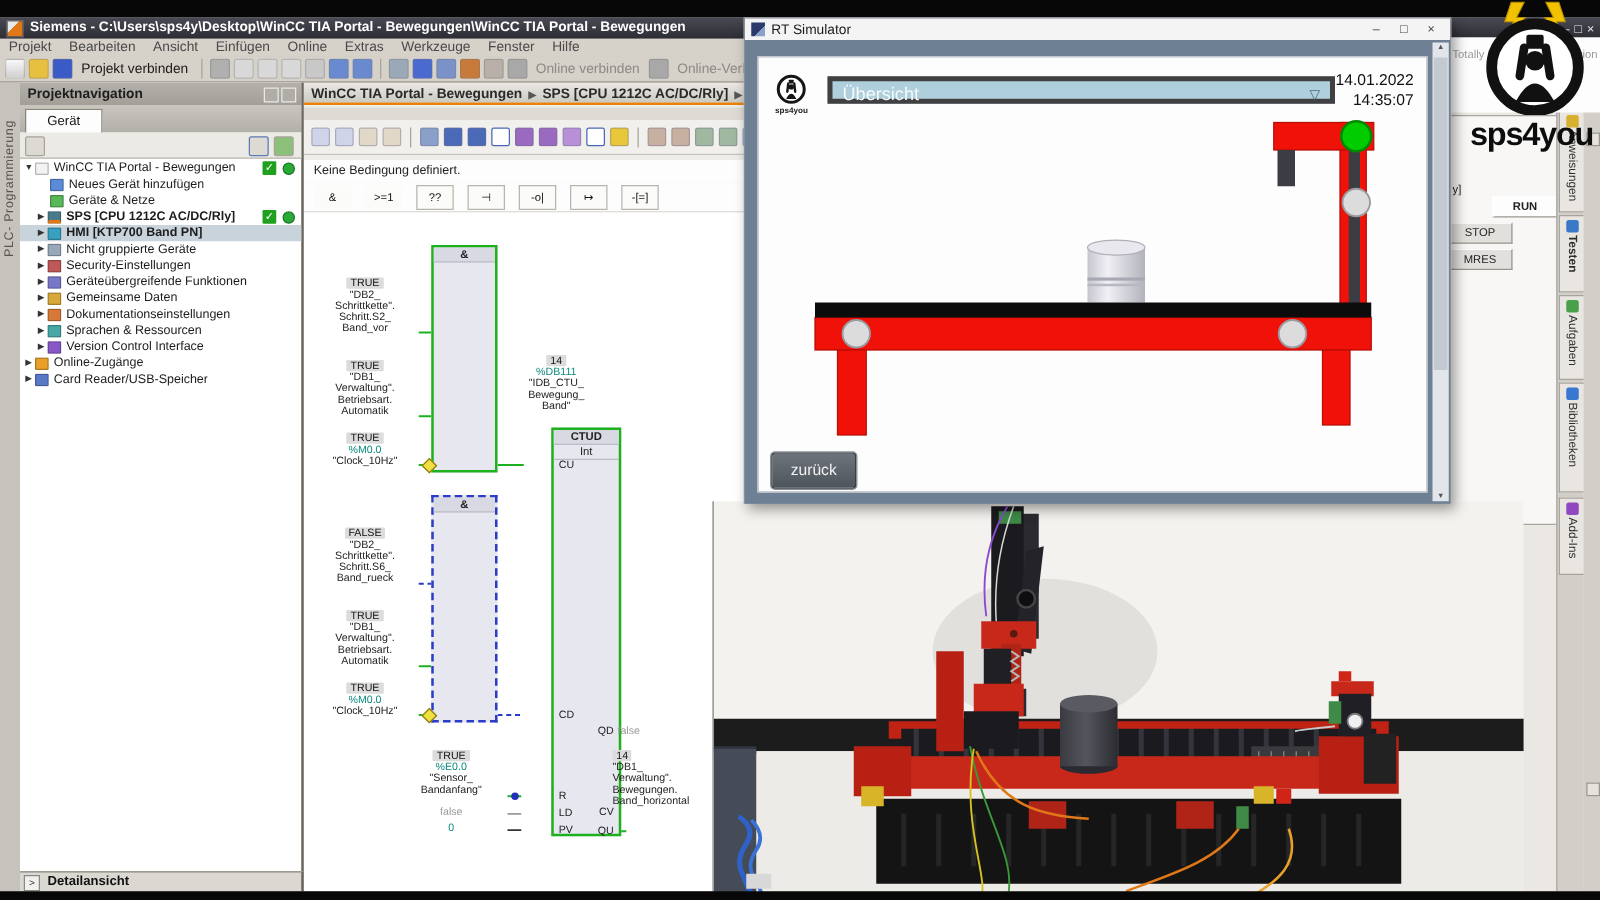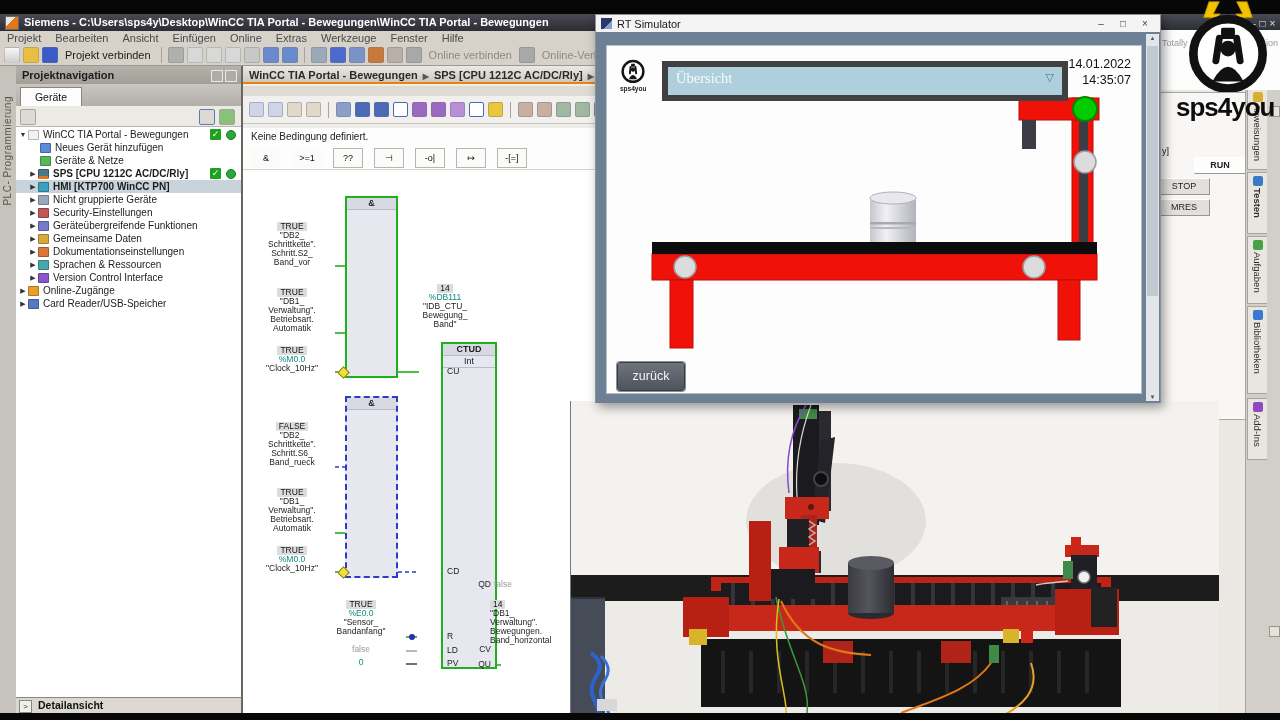--- a/index.html
+++ b/index.html
@@ -100,21 +100,21 @@
   #rt-title .ic{position:absolute;left:5px;top:3px;width:11px;height:11px;background:linear-gradient(135deg,#2a3a6a 60%,#8aa0c8 60%);}
   #rt-title .t{position:absolute;left:21px;top:1px;font-size:11px;color:#1a1a1a;line-height:16px;}
   .rt-ctl{position:absolute;top:1px;width:22px;height:15px;font-size:10px;color:#444;text-align:center;line-height:15px;}
   #rt-content{position:absolute;left:0;top:17px;width:564px;height:371px;background:#6e8094;}
   #rt-panel{position:absolute;left:10px;top:13px;width:536px;height:349px;background:#fdfdfd;border:1px solid #b8bec6;box-sizing:border-box;}
   #rt-scroll{position:absolute;left:550px;top:2px;width:13px;height:367px;background:#e2e5e9;}
   #rt-scroll .ar{position:absolute;left:0;width:13px;font-size:6px;color:#555;text-align:center;}
   #rt-thumb{position:absolute;left:1px;top:12px;width:11px;height:250px;background:#c3c9d1;}
   #rt-minilogo{position:absolute;left:12px;top:10px;width:34px;height:40px;}
   #rt-minilogo .mtxt{position:absolute;left:1px;top:29px;font-size:6.5px;font-weight:bold;color:#222;}
-  #rt-dd{position:absolute;left:55px;top:15px;width:406px;height:40px;background:#aecfdb;border:6px solid #404040;box-sizing:border-box;font-family:Liberation Serif, serif;}
+  #rt-dd{position:absolute;left:55px;top:15px;width:406px;height:22px;background:#aecfdb;border:4px solid #404040;box-sizing:border-box;}
   #rt-dd .dt{position:absolute;left:8px;top:3px;font-size:14.5px;color:#f6fbfc;}
   #rt-dd .da{position:absolute;right:8px;top:4px;font-size:11px;color:#46707e;}
   #rt-date{position:absolute;right:10px;top:10px;text-align:right;font-size:12.5px;color:#111;line-height:16px;}
   #rt-back{position:absolute;left:10px;top:316px;width:66px;height:27px;background:linear-gradient(#6e747c,#4e545c);border:1px solid #383e46;border-radius:3px;color:#f2f2f2;font-size:12.5px;text-align:center;line-height:27px;box-shadow:0 0 0 1px #8a9098;}
   
   #photo{left:570px;top:401px;width:648px;height:319px;z-index:30;border-left:1px solid #777;box-sizing:content-box;}
 </style>
 </head>
 <body>
 
@@ -348,21 +348,21 @@
   <div id="left-strip" class="abs">
       <span>PLC- Programmierung</span>
     </div>
   <div id="nav" class="abs">
     <div id="nav-head" class="abs">
       <span>Projektnavigation</span>
       <span class="nh-ico" style="right:18px"></span>
       <span class="nh-ico" style="right:4px"></span>
     </div>
     <div id="nav-tabs" class="abs">
-      <span id="gtab">Geräte</span>
+      <span id="gtab">Gerät</span>
     </div>
     <div id="nav-tools" class="abs">
       <span class="nt-ico" style="left:4px"></span>
       <span class="nt-ico" style="right:26px;border-color:#5a7ab8"></span>
       <span class="nt-ico" style="right:6px;background:#8ac07a"></span>
     </div>
     <div id="tree" class="abs">
       <div class="tr" style="padding-left:2px">
         <span class="exp">▼</span>
         <span class="tico" style="background:#f2f2f2"></span>
@@ -381,21 +381,21 @@
       <div class="tr" style="padding-left:12px">
         <span class="exp">▶</span>
         <span class="tico" style="background:#4a7a8a;border-bottom:3px solid #e07818"></span>
         <span class="tl b">SPS [CPU 1212C AC/DC/Rly]</span>
         <span class="chk">✓</span>
           <span class="gdot"></span>
       </div>
       <div class="tr sel" style="padding-left:12px">
         <span class="exp">▶</span>
         <span class="tico" style="background:#38a0c0"></span>
-        <span class="tl b">HMI [KTP700 WinCC PN]</span>
+        <span class="tl b">HMI [KTP700 Band PN]</span>
       </div>
       <div class="tr" style="padding-left:12px">
         <span class="exp">▶</span>
         <span class="tico" style="background:#98a8b8"></span>
         <span class="tl">Nicht gruppierte Geräte</span>
       </div>
       <div class="tr" style="padding-left:12px">
         <span class="exp">▶</span>
         <span class="tico" style="background:#c05858"></span>
         <span class="tl">Security-Einstellungen</span>

